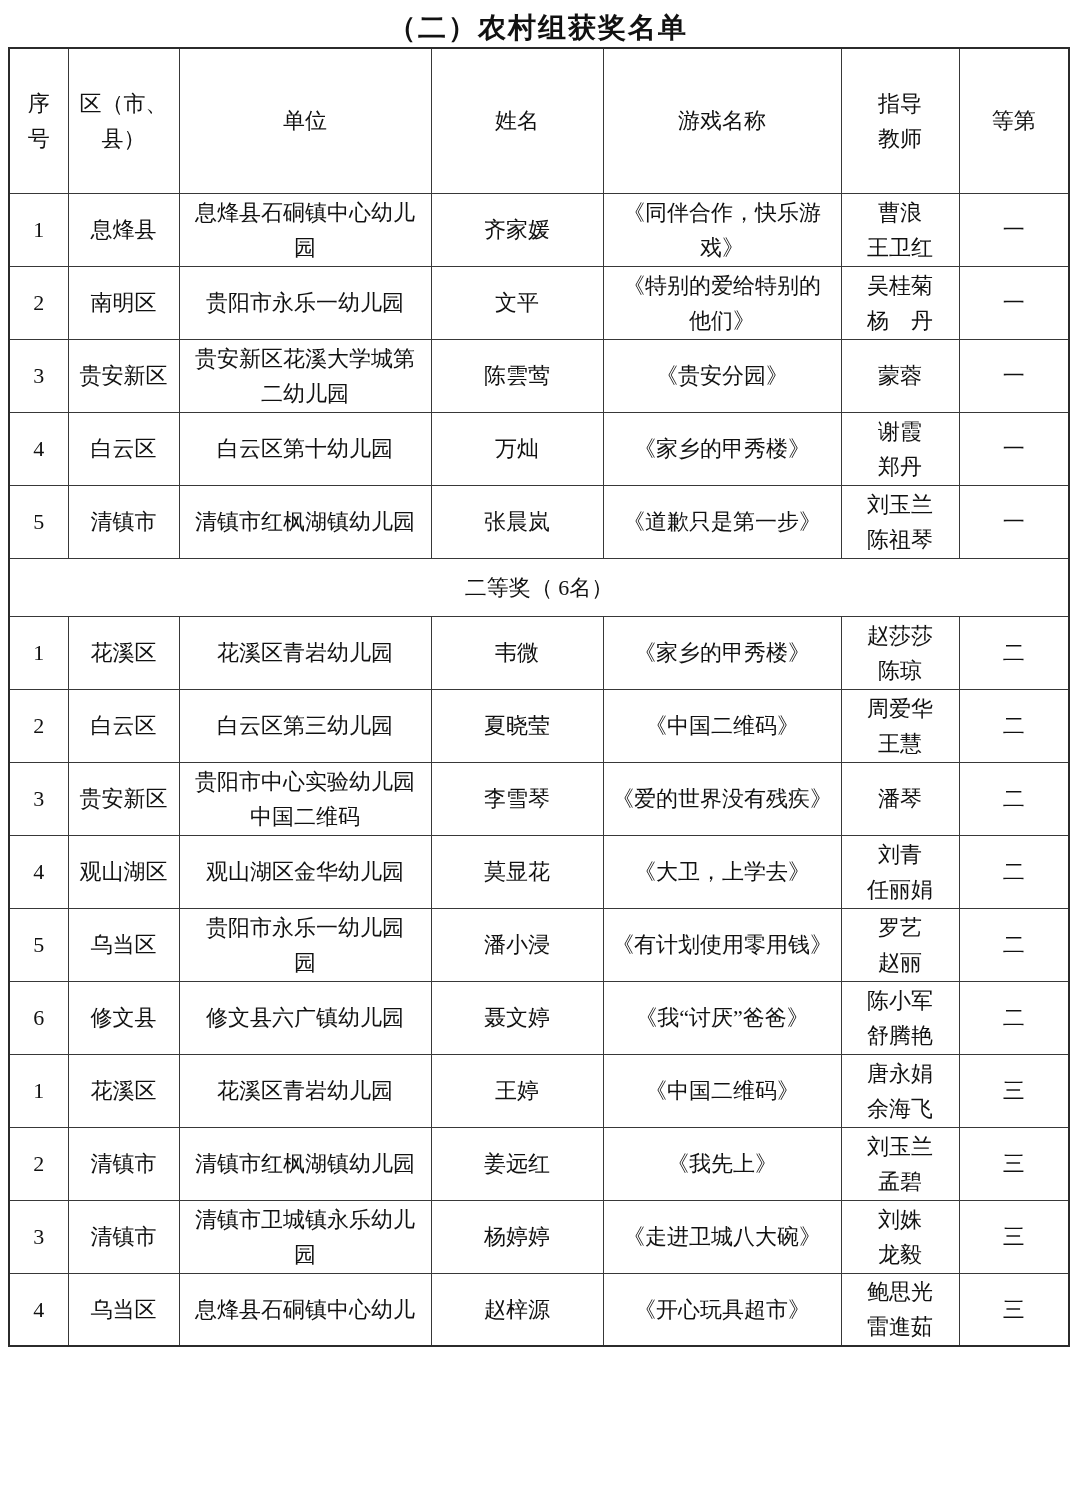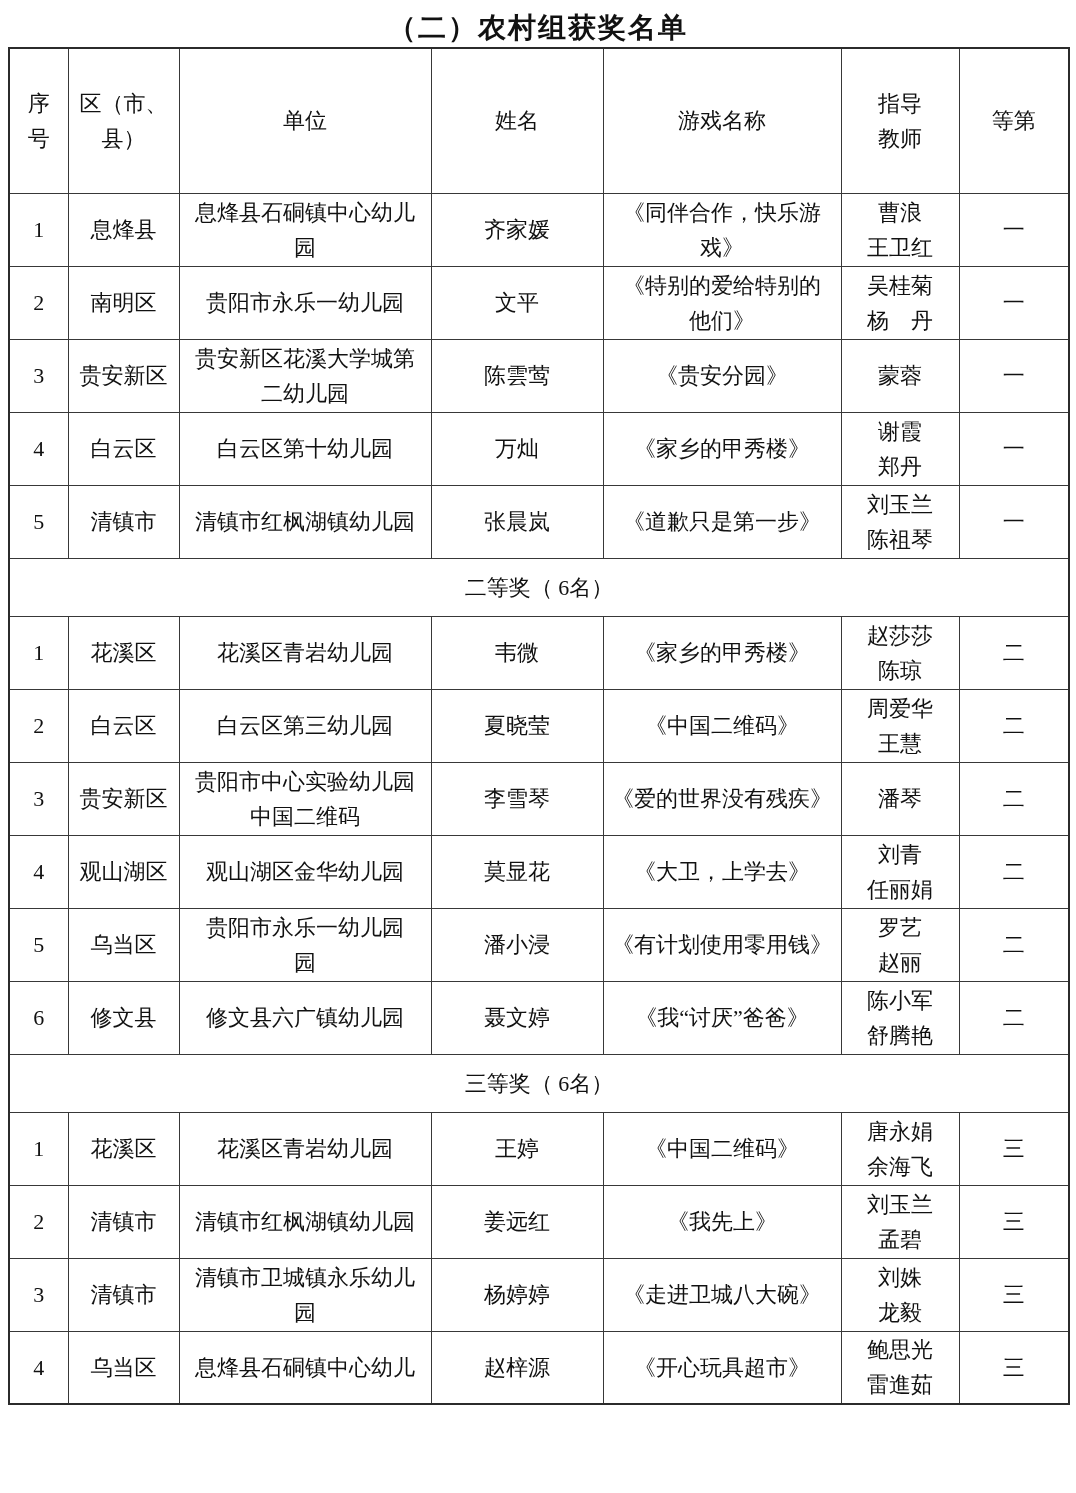--- a/index.html
+++ b/index.html
@@ -205,23 +205,20 @@
         <tr class="data-row">
           <td class="cell-no">6</td>
           <td class="cell-district">修文县</td>
           <td class="cell-unit">修文县六广镇幼儿园</td>
           <td class="cell-name">聂文婷</td>
           <td class="cell-game">《我“讨厌”爸爸》</td>
           <td class="cell-teachers">陈小军
 舒腾艳</td>
           <td class="cell-grade">二</td>
         </tr>
-        <tr class="section-row">
-          <td colspan="7">三等奖（ 6名）</td>
-        </tr>
         <tr class="data-row">
           <td class="cell-no">1</td>
           <td class="cell-district">花溪区</td>
           <td class="cell-unit">花溪区青岩幼儿园</td>
           <td class="cell-name">王婷</td>
           <td class="cell-game">《中国二维码》</td>
           <td class="cell-teachers">唐永娟
 余海飞</td>
           <td class="cell-grade">三</td>
         </tr>

